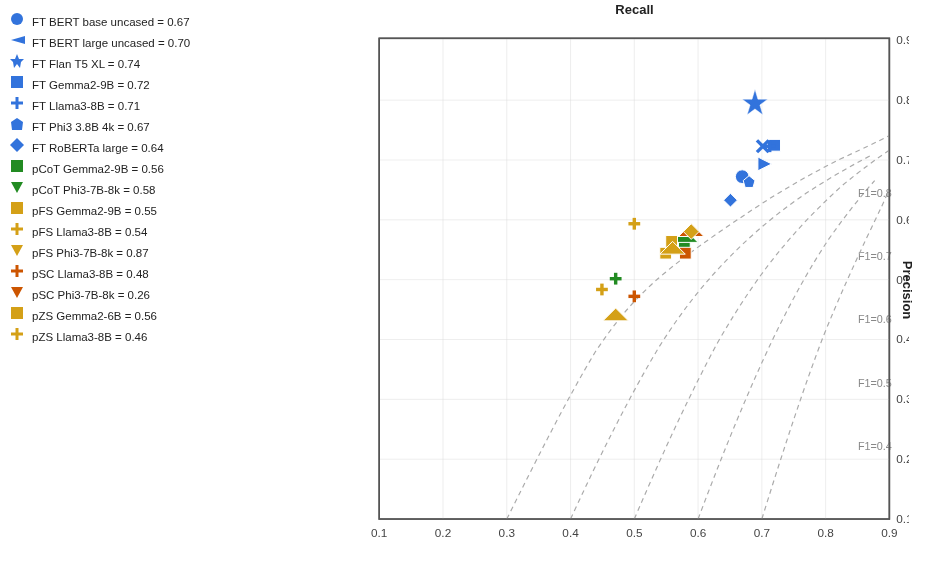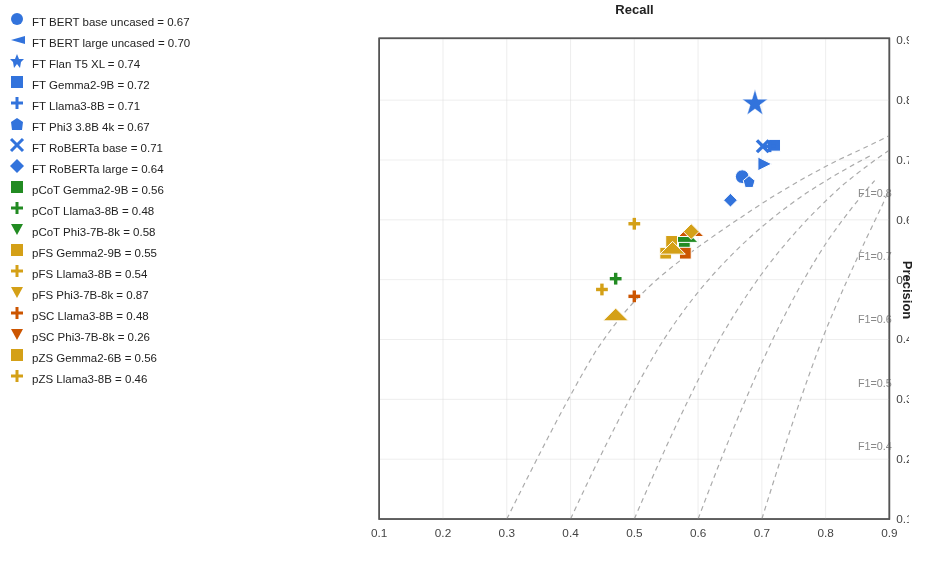--- a/index.html
+++ b/index.html
@@ -120,50 +120,32 @@
       <div class="legend-icon">
         <svg width="16" height="16">
           <polygon points="8,2 14,6 13,14 3,14 2,6" fill="#3273dc"></polygon>
         </svg>
       </div>
       <span class="legend-label">FT Phi3 3.8B 4k = 0.67</span>
     </div>
     <div class="legend-item">
       <div class="legend-icon">
         <svg width="16" height="16">
-          <line x1="2" y1="2" x2="14" y2="14" stroke="#3273dc" stroke-width="3"></line>
-          <line x1="14" y1="2" x2="2" y2="14" stroke="#3273dc" stroke-width="3"></line>
-        </svg>
-      </div>
-      <span class="legend-label">FT RoBERTa base = 0.71</span>
-    </div>
-    <div class="legend-item">
-      <div class="legend-icon">
-        <svg width="16" height="16">
           <polygon points="8,1 15,8 8,15 1,8" fill="#3273dc"></polygon>
         </svg>
       </div>
       <span class="legend-label">FT RoBERTa large = 0.64</span>
     </div>
     <div class="legend-item">
       <div class="legend-icon">
         <svg width="16" height="16">
           <rect x="2" y="2" width="12" height="12" fill="#228b22"></rect>
         </svg>
       </div>
       <span class="legend-label">pCoT Gemma2-9B = 0.56</span>
-    </div>
-    <div class="legend-item">
-      <div class="legend-icon">
-        <svg width="16" height="16">
-          <line x1="2" y1="8" x2="14" y2="8" stroke="#228b22" stroke-width="3"></line>
-          <line x1="8" y1="2" x2="8" y2="14" stroke="#228b22" stroke-width="3"></line>
-        </svg>
-      </div>
-      <span class="legend-label">pCoT Llama3-8B = 0.48</span>
     </div>
     <div class="legend-item">
       <div class="legend-icon">
         <svg width="16" height="16">
           <polygon points="2,3 14,3 8,14" fill="#228b22"></polygon>
         </svg>
       </div>
       <span class="legend-label">pCoT Phi3-7B-8k = 0.58</span>
     </div>
     <div class="legend-item">

